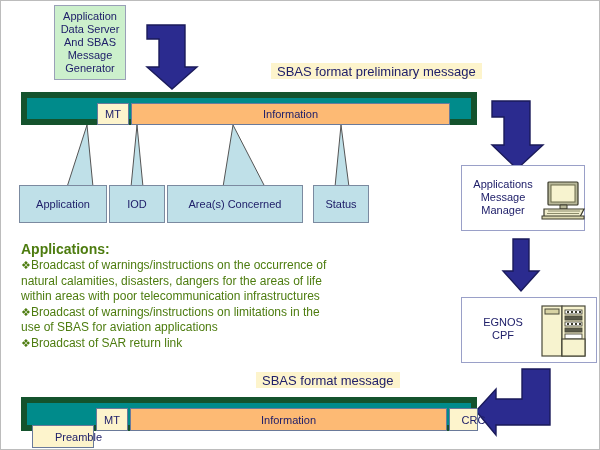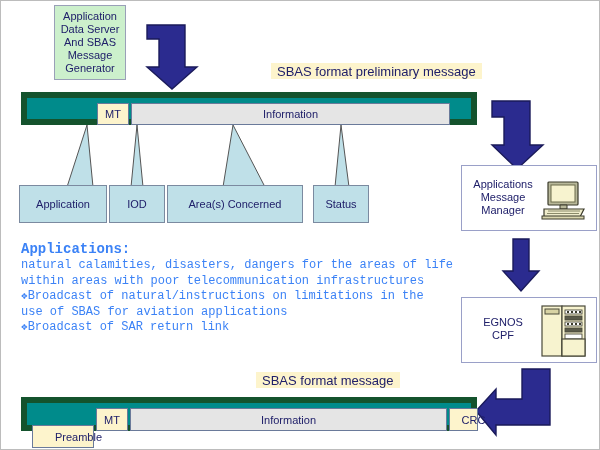--- a/index.html
+++ b/index.html
@@ -25,32 +25,32 @@
 
   
   .ylabel{
     background:#fdf4cc;color:#20206a;font-size:13px;
     padding:2px 6px;white-space:nowrap;
   }
 
   
   .bar{background:#008b8b;border:6px solid #14532d;}
   .field-y{background:#fdf4cc;border:1px solid #6a7a9a;font-size:11px;color:#20206a;}
-  .field-b{background:#e5e5e5;border:1px solid #6a7a9a;font-size:11px;color:#20206a;}
+  .field-b{background:#fdba74;border:1px solid #6a7a9a;font-size:11px;color:#20206a;}
 
   
   .callout{background:#bfe0e8;border:1px solid #7b8aa0;font-size:11px;color:#20206a;}
   .tail{position:absolute;top:0;left:0;}
 
   
   .panel{background:#ffffff;border:1px solid #9aa0c8;}
   .panel .ptxt{font-size:11px;line-height:13px;color:#20206a;text-align:center;}
 
   
-  .apps{font-size:12px;line-height:15.5px;color:#3b82f6;font-family:Liberation Mono, monospace;}
+  .apps{font-size:12px;line-height:15.5px;color:#4d7c0f;}
   .apps .hd{font-weight:bold;font-size:14px;line-height:18px;}
   .apps .li{white-space:nowrap;}
   .bullet{font-size:11px;}
 
   svg{display:block;overflow:visible;}
 </style>
 </head>
 <body>
 
 <div id="stage">
@@ -120,28 +120,29 @@
       <polygon points="28,0 36,62 22,62" fill="#bfe0e8" stroke="#555555" stroke-width="1"></polygon>
     </svg>
     <div class="abs callout ctr" style="left:0;top:60px;width:56px;height:38px;">
       <span>Status</span>
     </div>
   </div>
 
 
   <div class="abs apps" style="left:20px;top:239px;width:400px;">
     <div class="hd">Applications:</div>
+    <div class="li"><span class="bullet">❖</span><span>Broadcast of warnings/instructions on the occurrence of</span></div>
     <div class="li"><span>natural calamities, disasters, dangers for the areas of life</span></div>
     <div class="li"><span>within areas with poor telecommunication infrastructures</span></div>
-    <div class="li"><span class="bullet">❖</span><span>Broadcast of natural/instructions on limitations in the</span></div>
+    <div class="li"><span class="bullet">❖</span><span>Broadcast of warnings/instructions on limitations in the</span></div>
     <div class="li"><span>use of SBAS for aviation applications</span></div>
     <div class="li"><span class="bullet">❖</span><span>Broadcast of SAR return link</span></div>
   </div>
 
-  <div class="abs panel" style="left:460px;top:164px;width:136px;height:66px;">
+  <div class="abs panel" style="left:460px;top:164px;width:124px;height:66px;">
     <div class="abs ptxt" style="left:8px;top:12px;width:66px;">
       <div>Applications</div>
       <div>Message</div>
       <div>Manager</div>
     </div>
     <div class="abs" style="left:78px;top:14px;width:48px;height:40px;">
       <svg width="48" height="40" viewBox="0 0 48 40">
         <rect x="8" y="2" width="30" height="23" rx="1" fill="#b8b89a" stroke="#3a3a2a" stroke-width="1.2"></rect>
         <rect x="11" y="5" width="24" height="17" fill="#f7f3cf" stroke="#6a6a4a" stroke-width="1"></rect>
         <path d="M20 25 h7 v4 h-7 z" fill="#b8b89a" stroke="#3a3a2a" stroke-width="1"></path>

